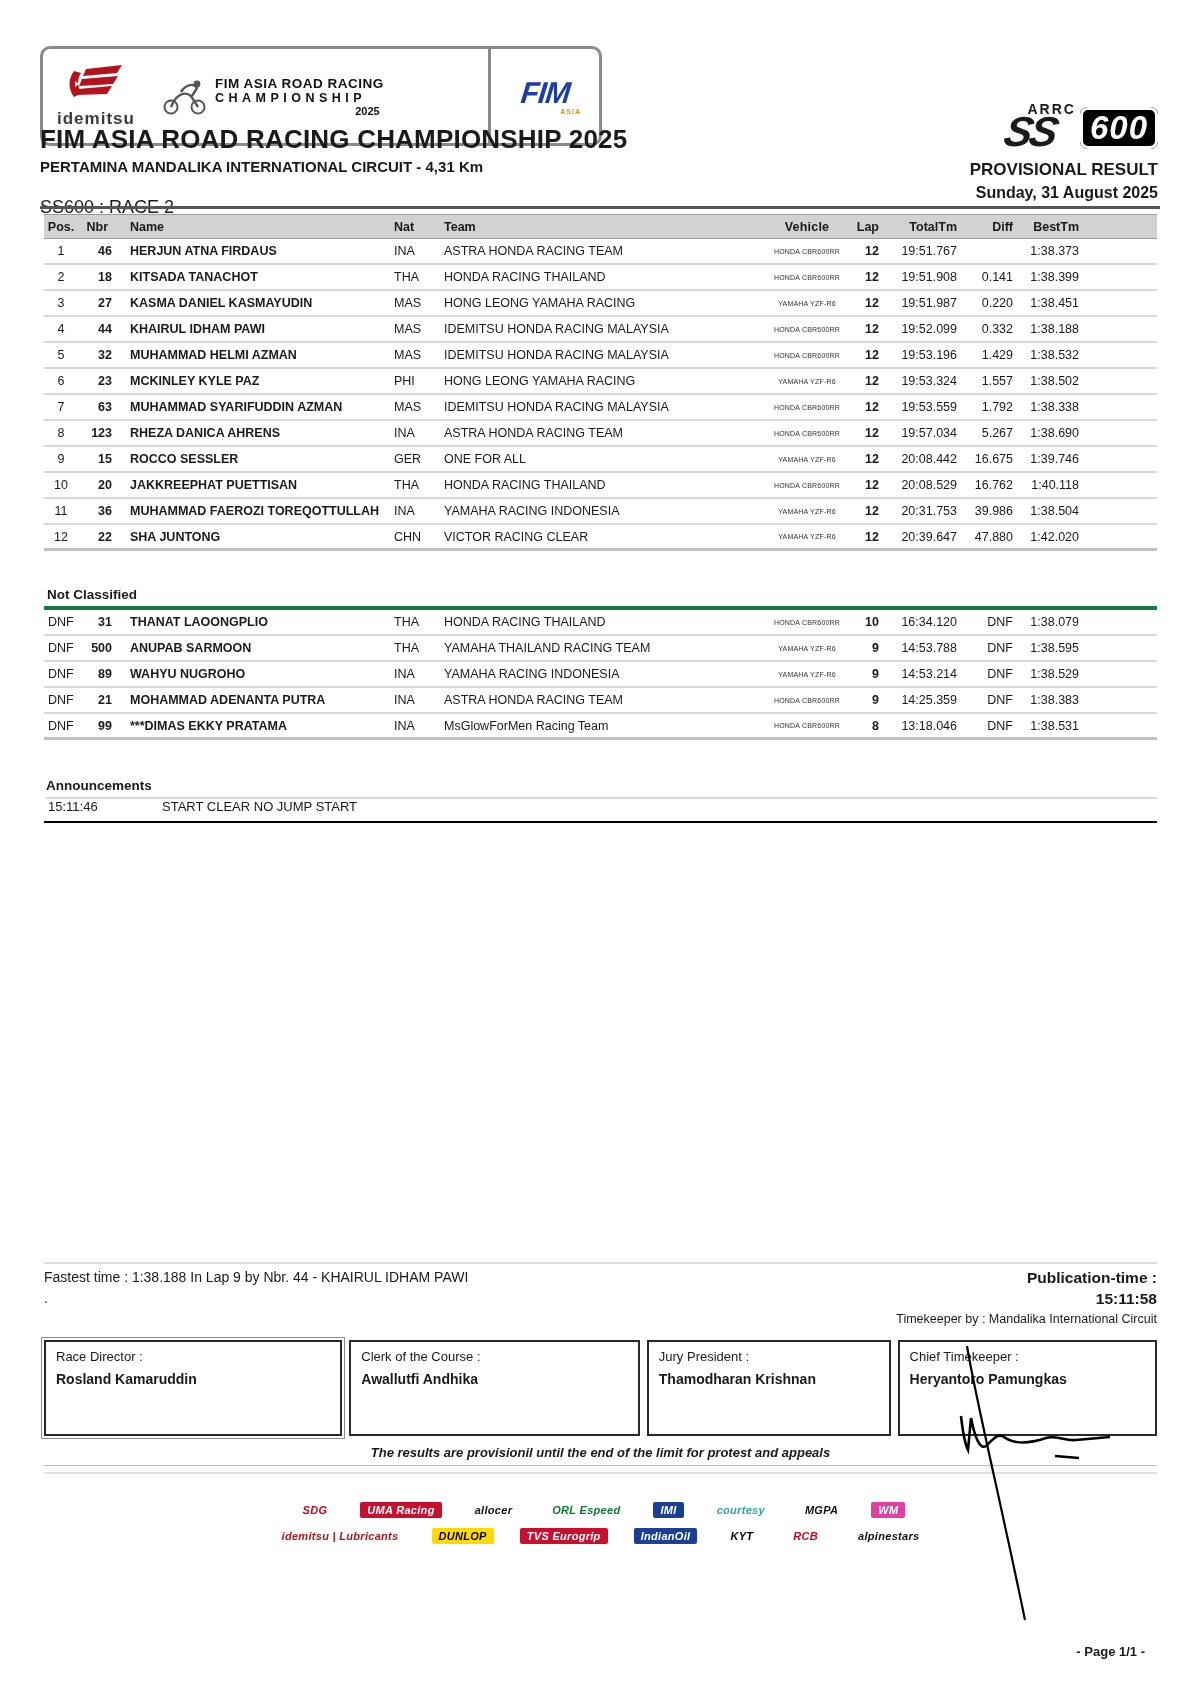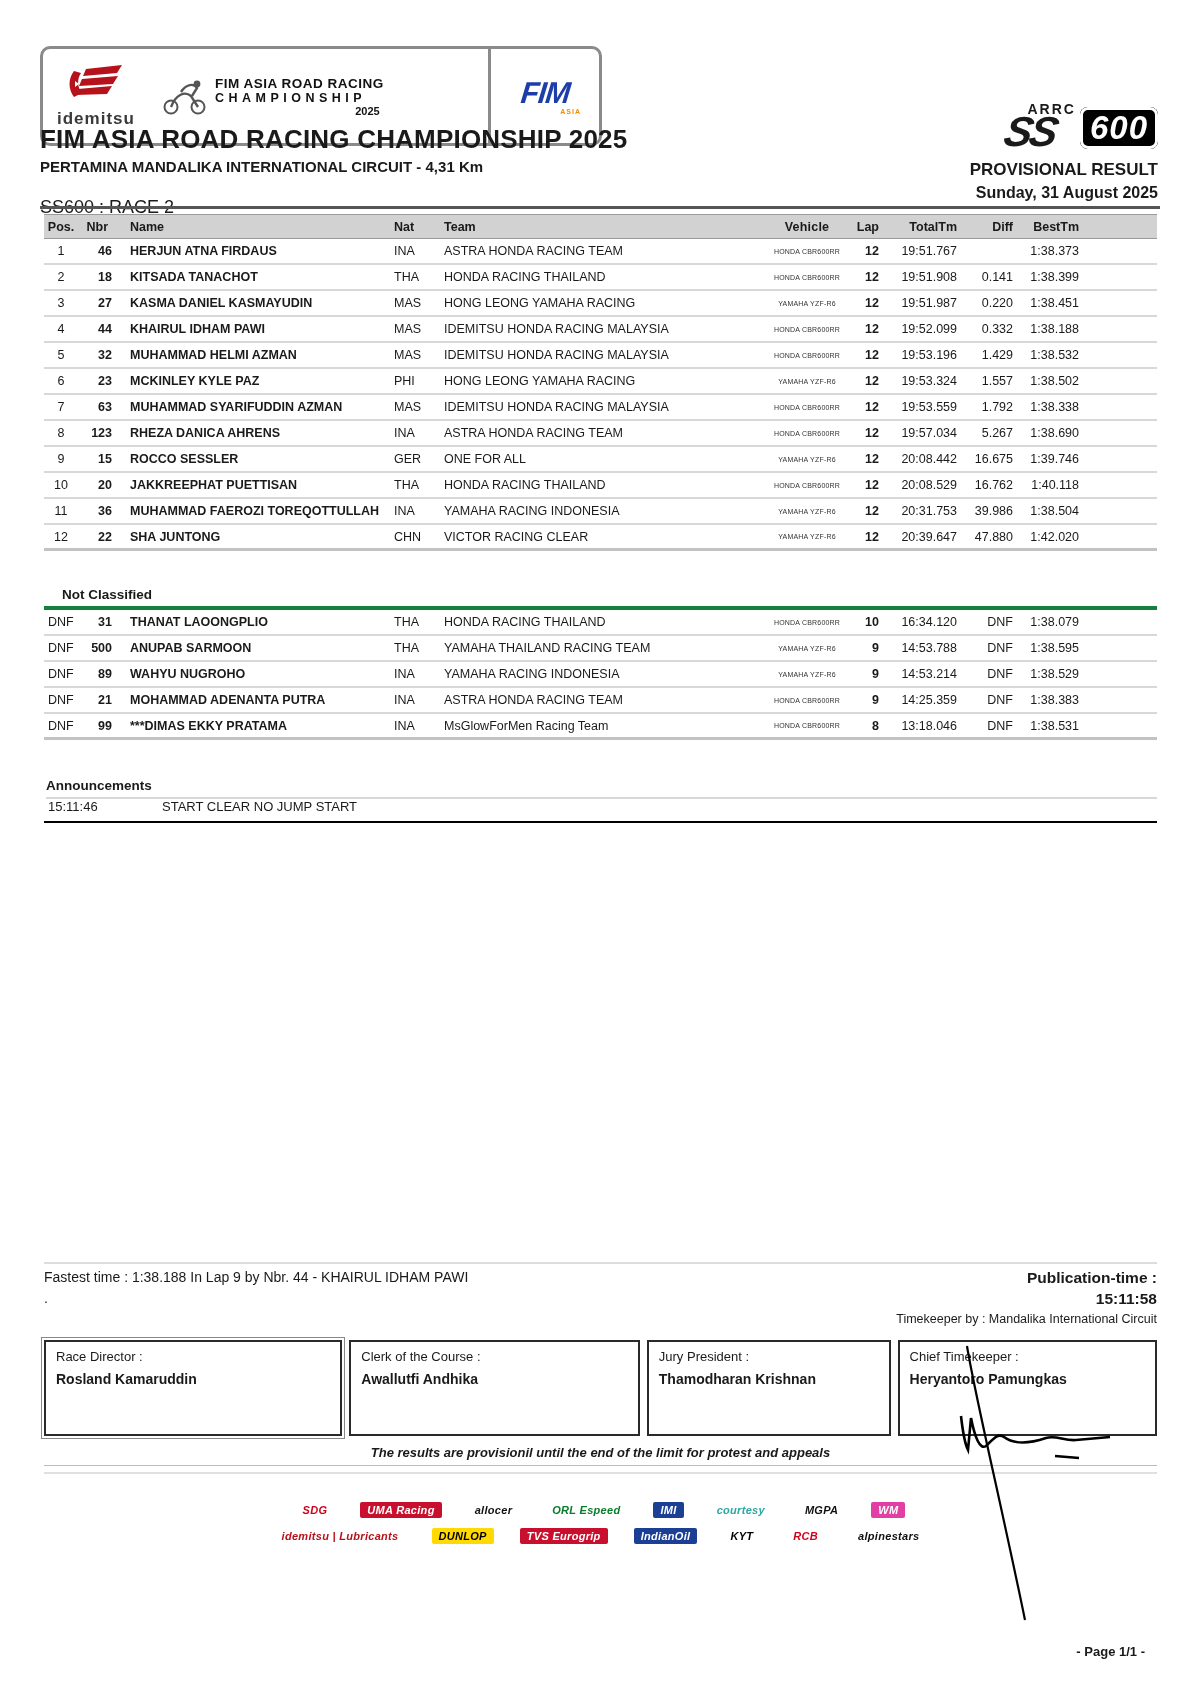--- a/index.html
+++ b/index.html
@@ -52,21 +52,21 @@
   .c-name { font-weight:bold; padding-left:12px; }
   .c-nat { padding-left:4px; }
   .c-team { padding-left:2px; }
   .c-vehicle { text-align:center; font-size:7px; color:#333; letter-spacing:.2px; }
   .c-lap { text-align:right; font-weight:bold; }
   .c-total, .c-diff, .c-best { text-align:right;padding-left:14px; }
   .thead .c-name, .thead .c-nat, .thead .c-team { font-weight:bold; }
   .thead .c-vehicle { font-size:12.5px; color:#1a1a1a; }
   .thead .c-nbr { padding-right:10px; }
 
-  .section-label { font-weight:bold; font-size:13.5px; margin:36px 0 4px 18px; }
+  .section-label { font-weight:bold; font-size:13.5px; margin:36px 0 4px 3px; }
   .nc-rows { border-top:4px solid #15803d; }
 
   .ann-label { font-weight:bold; font-size:13.5px; margin:38px 0 0 2px; padding-bottom:4px; border-bottom:2px solid #d8d8d8; }
   .ann-item { display:flex; height:24px; align-items:flex-start; font-size:13px; border-bottom:2px solid #000000; }
   .ann-time { width:74px; padding-left:4px; }
   .ann-text { padding-left:44px; }
 
   
   .footer { position:absolute; left:44px; top:1262px; width:1113px; }
   .foot-rule { border-top:2px solid #dcdcdc; padding-top:5px; }

